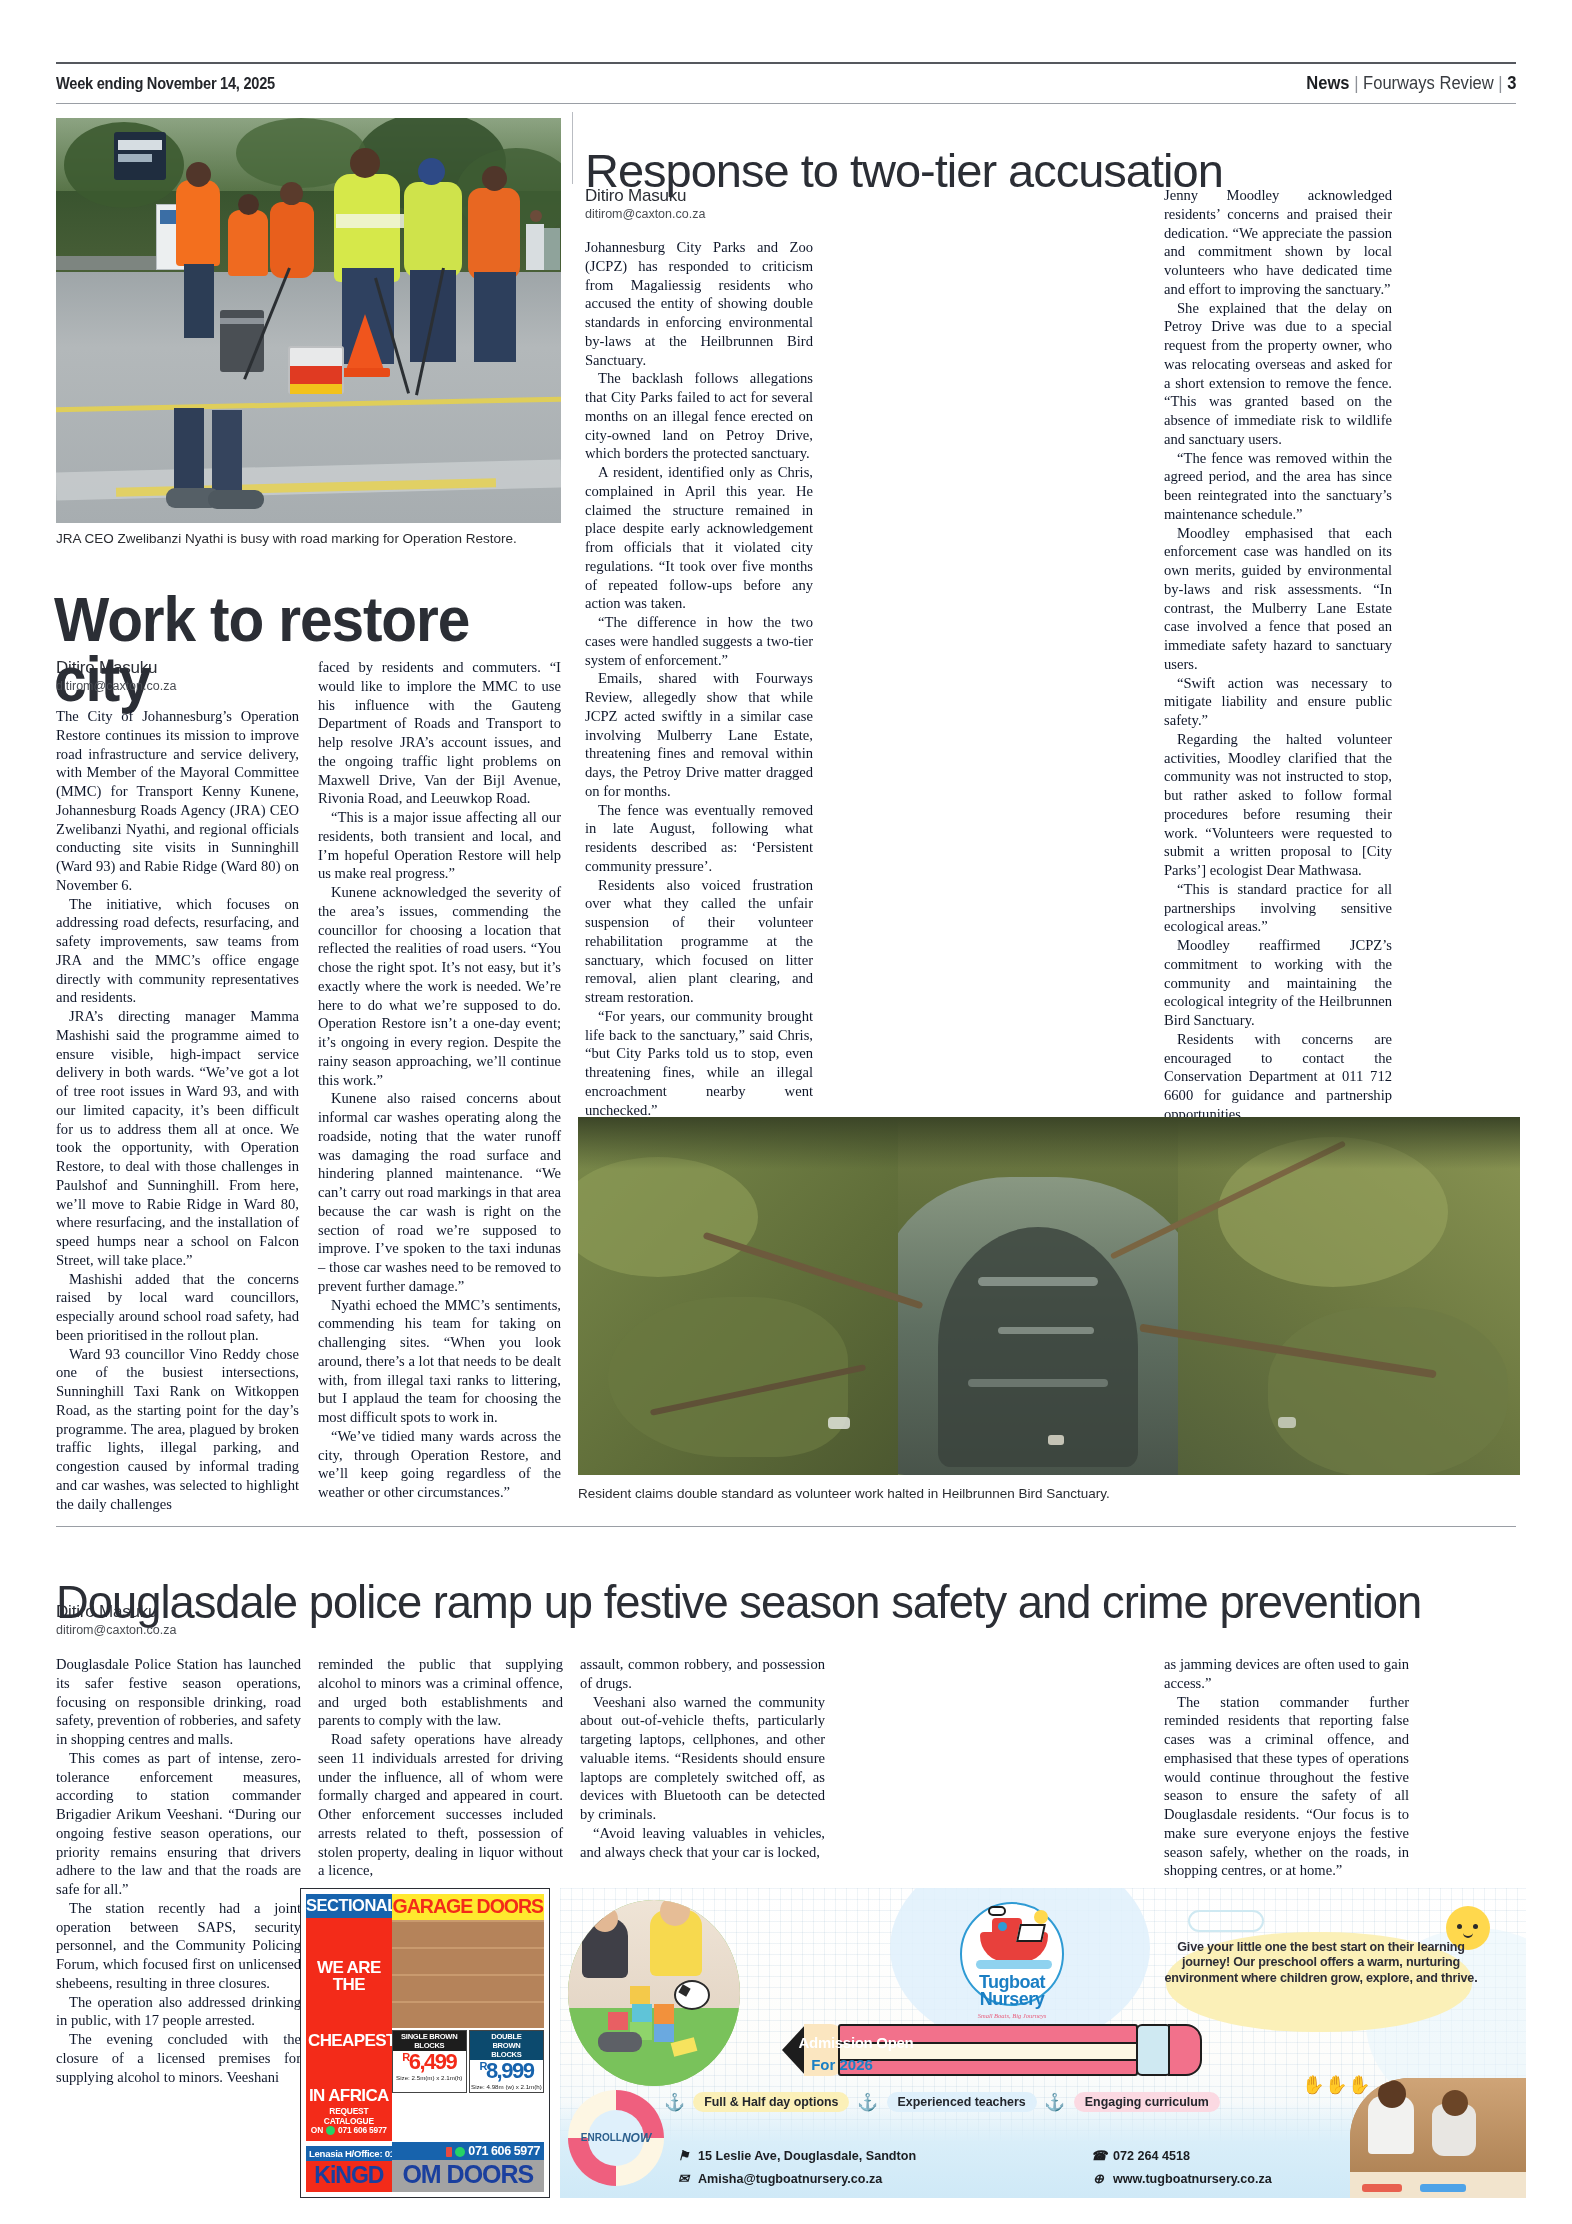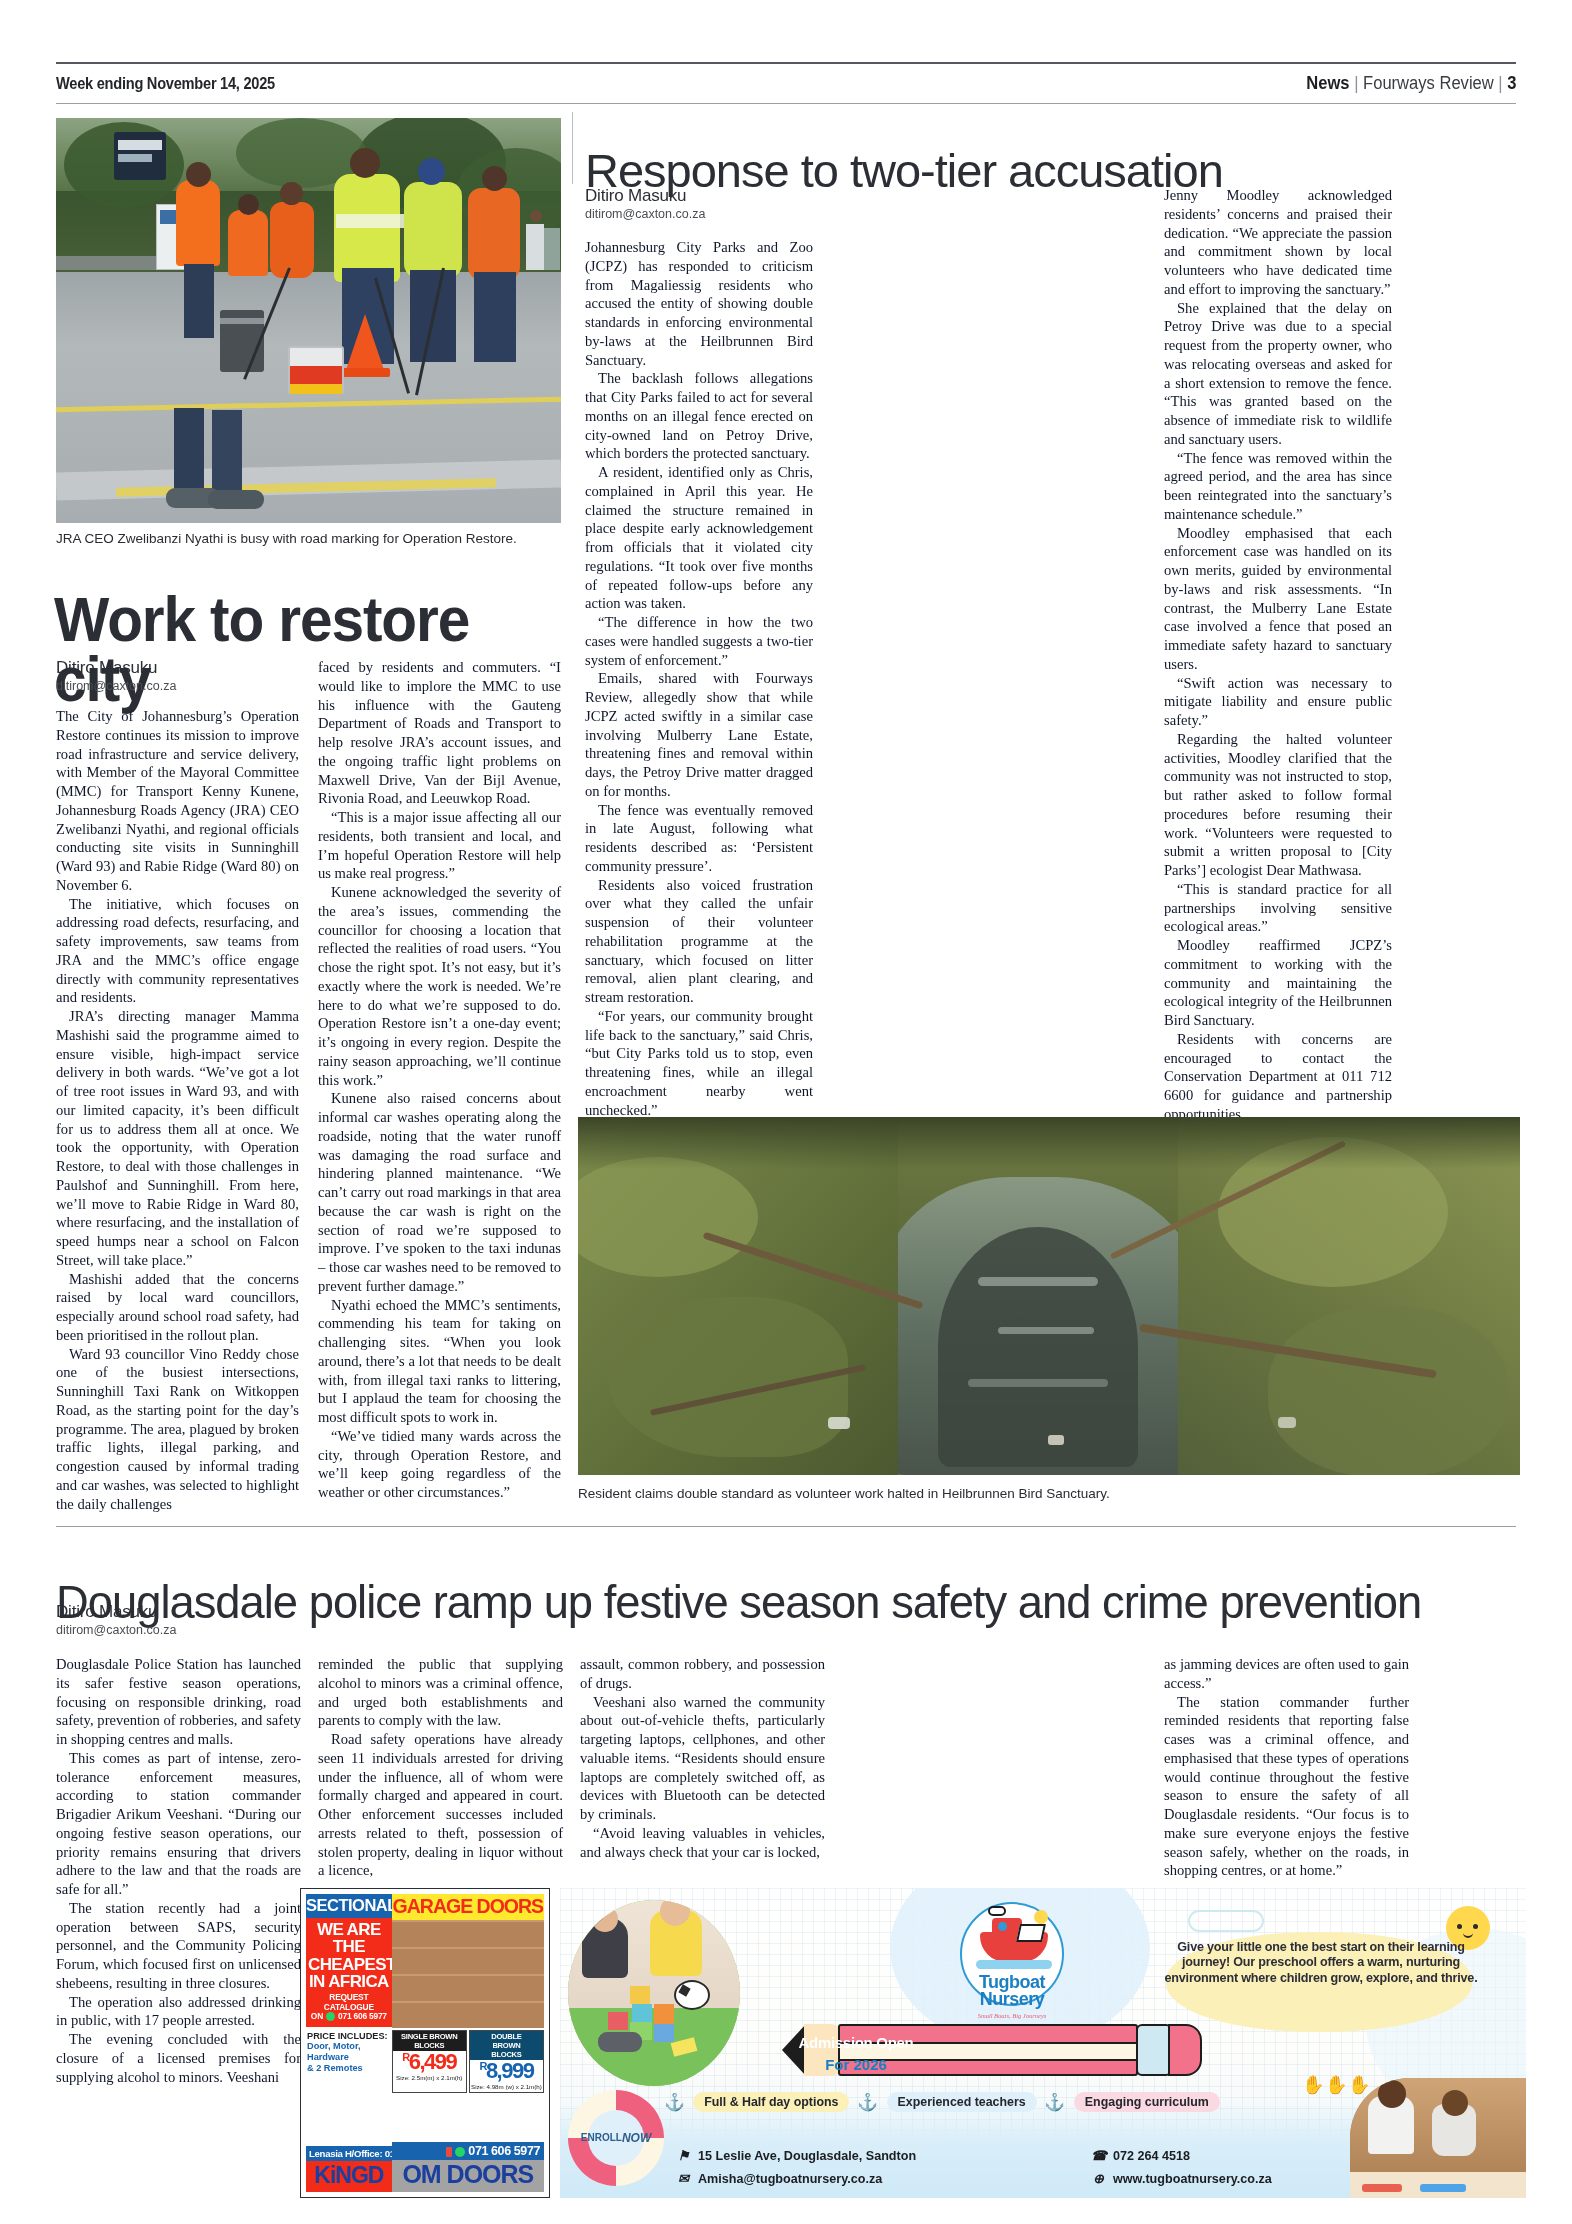--- a/index.html
+++ b/index.html
@@ -91,21 +91,21 @@
 
   
   .ad-gd { left:300px; top:1888px; width:250px; height:310px; background:#fff; }
   .gd-inner { position:absolute; inset:5px; }
   .gd-left { position:absolute; left:0; top:0; width:36%; height:100%; }
   .gd-sect { background:#1763ad; color:#fff; font-family:"Liberation Sans", sans-serif;
              font-weight:bold; font-size:16.5px; text-align:center; padding:2px 0 3px;
              letter-spacing:-.5px; }
   .gd-red { background:#f32b19; color:#fff; font-family:"Liberation Sans", sans-serif;
             font-weight:bold; text-align:center; padding:3px 2px 5px; }
-  .gd-red .l { font-size:17px; line-height:1.02; letter-spacing:-.6px; display:block; }
+  .gd-red .l { font-size:17px; line-height:1.02; letter-spacing:-.6px; display:block;margin-top:38px; }
   .gd-req { font-size:8.4px; line-height:1.12; margin-top:3px; letter-spacing:-.2px; }
   .gd-price-inc { font-family:"Liberation Sans", sans-serif; font-size:9.2px;
                   line-height:1.16; margin-top:4px; padding-left:1px; }
   .gd-price-inc .hd { color:#1d1f23; font-weight:bold; }
   .gd-price-inc .bl { color:#1763ad; font-weight:bold; }
   .gd-office { background:#1763ad; color:#fff; font-family:"Liberation Sans", sans-serif;
                font-weight:bold; font-size:9.6px; padding:2px 3px; white-space:nowrap;
                letter-spacing:-.3px; }
   .gd-logo { background:#f32b19; color:#1a3f9e; font-family:"Liberation Sans", sans-serif;
              font-weight:bold; font-size:23px; text-align:center; letter-spacing:-1px;
@@ -162,21 +162,21 @@
                  background:#f2718b; border:2px solid #1d1d1d; border-radius:3px; }
   .pencil-stripe { position:absolute; left:0; right:0; top:16px; height:19px;
                    background:#fdf6e3; border-top:2px solid #1d1d1d; border-bottom:2px solid #1d1d1d; }
   .pencil-ferrule { position:absolute; right:30px; top:0; width:36px; height:52px;
                     background:#cfe9f2; border:2px solid #1d1d1d; border-radius:6px; }
   .pencil-eraser { position:absolute; right:0; top:0; width:34px; height:52px;
                    background:#f2718b; border:2px solid #1d1d1d; border-radius:0 16px 16px 0; }
   .tb-adm1 { position:absolute; left:178px; top:146px; width:236px; text-align:center;
              font-family:"Liberation Sans", sans-serif; font-weight:bold; color:#fff;
              font-size:15px; z-index:5; letter-spacing:-.3px; }
-  .tb-adm2 { position:absolute; left:178px; top:168px; width:236px; text-align:center;
+  .tb-adm2 { position:absolute; left:164px; top:168px; width:236px; text-align:center;
              font-family:"Liberation Sans", sans-serif; font-weight:bold; color:#1b7fc4;
              font-size:15px; z-index:5; }
   .tb-copy { position:absolute; left:596px; top:52px; width:330px; text-align:center;
              font-family:"Liberation Sans", sans-serif; font-weight:bold; color:#2d2d37;
              font-size:12.6px; line-height:1.22; letter-spacing:-.2px; z-index:4; }
   .tb-copy-bg { position:absolute; left:606px; top:44px; width:306px; height:100px;
                 background:#fbf0b8; border-radius:48%; z-index:1; }
   .tb-sun { position:absolute; right:36px; top:18px; width:44px; height:44px;
             border-radius:50%; background:#ffd84d; }
   .tb-cloud { position:absolute; left:628px; top:22px; width:76px; height:22px;

